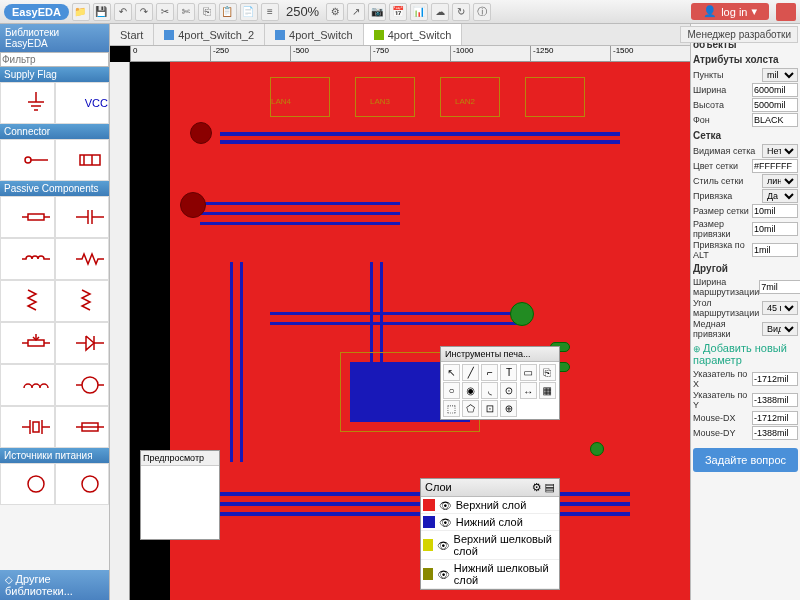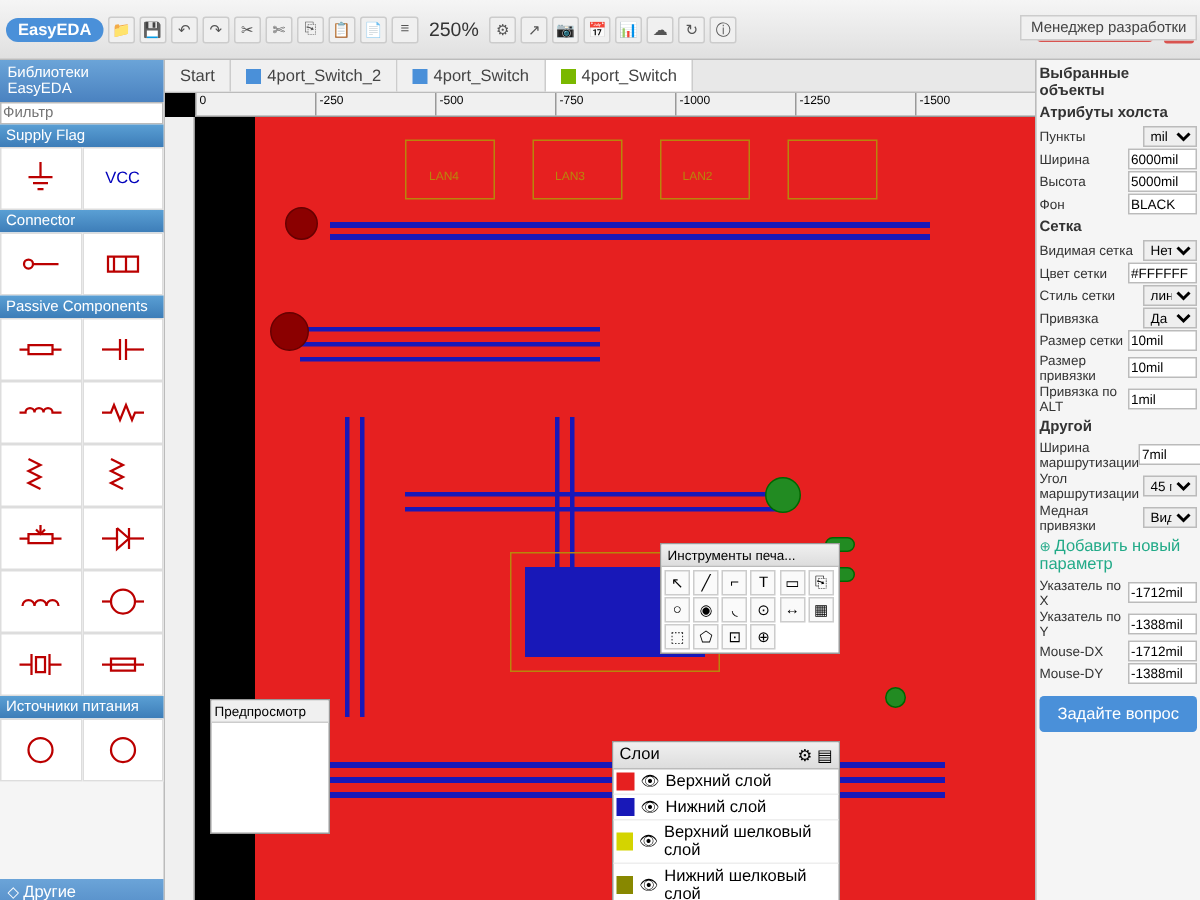--- a/index.html
+++ b/index.html
@@ -1,30 +1,30 @@
 <!DOCTYPE html>
 <html><head>
 <meta charset="utf-8">
 <style>
 *{box-sizing:border-box;margin:0;padding:0;font-family:Arial,sans-serif;font-size:11px}
 body{width:800px;height:600px;overflow:hidden;background:#e8e8e8}
-.toolbar{height:40px;background:linear-gradient(#f5f5f5,#e0e0e0);border-bottom:1px solid #bbb;display:flex;align-items:center;padding:0 4px;gap:3px}
+.toolbar{height:24px;background:linear-gradient(#f5f5f5,#e0e0e0);border-bottom:1px solid #bbb;display:flex;align-items:center;padding:0 4px;gap:3px}
 .logo{background:#4a90d9;color:#fff;padding:2px 8px;border-radius:10px;font-size:11px;font-weight:bold}
 .tbtn{width:18px;height:18px;border:1px solid #ccc;background:#f0f0f0;border-radius:2px;display:flex;align-items:center;justify-content:center;font-size:10px;color:#555}
 .zoom{font-size:13px;color:#333;padding:0 4px}
 .login{margin-left:auto;background:#d9534f;color:#fff;padding:2px 12px;border-radius:3px;font-size:11px;display:flex;align-items:center;gap:4px}
 .redbtn{width:20px;height:18px;background:#d9534f;border-radius:2px;margin-left:4px}
-.devmgr{position:absolute;top:10px;right:2px;font-size:10px;color:#444;padding:2px 6px;background:#f0f0f0;border:1px solid #ccc}
+.devmgr{position:absolute;top:26px;right:2px;font-size:10px;color:#444;padding:2px 6px;background:#f0f0f0;border:1px solid #ccc}
 .main{display:flex;height:576px}
 .sidebar{width:110px;background:#f5f5f5;border-right:1px solid #bbb;display:flex;flex-direction:column}
 .sbhdr{background:linear-gradient(#6ba4d8,#4a82c0);color:#fff;padding:3px 5px;font-size:10px}
 .inp{width:100%;font-size:10px;padding:1px;border:1px solid #bbb}
 .cat{background:linear-gradient(#5a9fd4,#3d7db8);color:#fff;font-size:10px;padding:2px 4px}
 .grid{display:grid;grid-template-columns:1fr 1fr}
-.cell{height:42px;border:1px solid #ddd;background:#fff;display:flex;align-items:center;justify-content:center;font-size:9px;color:#b00}
+.cell{height:42px;border:1px solid #ddd;background:#fff;display:flex;align-items:center;justify-content:flex-end;font-size:9px;color:#b00}
 .otherlib{background:linear-gradient(#6ba4d8,#4a82c0);color:#fff;padding:3px 5px;font-size:10px;margin-top:auto}
 .center{flex:1;display:flex;flex-direction:column}
 .tabs{height:22px;background:#e8e8e8;border-bottom:1px solid #bbb;display:flex}
 .tab{padding:3px 10px;font-size:10px;border-right:1px solid #ccc;background:#f0f0f0;display:flex;align-items:center;gap:4px;color:#444}
 .tab.active{background:#fff}
 .tabicon{width:10px;height:10px;background:#4a90d9}
 .tabicon.g{background:#7ab800}
 .canvas-wrap{flex:1;position:relative;background:#000;overflow:hidden}
 .ruler-h{position:absolute;top:0;left:20px;right:0;height:16px;background:#f0f0f0;border-bottom:1px solid #999;display:flex;font-size:8px}
 .ruler-v{position:absolute;top:16px;left:0;width:20px;bottom:0;background:#f0f0f0;border-right:1px solid #999}
@@ -35,21 +35,21 @@
 .pad{position:absolute;background:#8b0000;border:1px solid #600;border-radius:50%}
 .via{position:absolute;background:#228b22;border-radius:50%;border:1px solid #060}
 .silk{position:absolute;color:#b8860b;font-size:8px}
 .outline{position:absolute;border:1px solid #b8860b}
 .preview{position:absolute;bottom:60px;left:30px;width:80px;height:90px;background:#fff;border:1px solid #999}
 .preview-hdr{font-size:9px;padding:2px;background:#f0f0f0;border-bottom:1px solid #ccc}
 .toolpanel{position:absolute;top:300px;right:130px;width:120px;background:#fff;border:1px solid #999;font-size:9px}
 .toolpanel-hdr{background:linear-gradient(#f0f0f0,#ddd);padding:2px 4px;border-bottom:1px solid #bbb;font-size:9px}
 .toolgrid{display:grid;grid-template-columns:repeat(6,1fr);gap:1px;padding:2px}
 .tool{width:17px;height:17px;border:1px solid #ccc;background:#fafafa;display:flex;align-items:center;justify-content:center;font-size:10px}
-.layerpanel{position:absolute;bottom:10px;right:130px;width:152px;background:#fff;border:1px solid #999;font-size:9px}
+.layerpanel{position:absolute;bottom:10px;right:130px;width:140px;background:#fff;border:1px solid #999;font-size:9px}
 .layerpanel-hdr{background:linear-gradient(#f0f0f0,#ddd);padding:2px 4px;border-bottom:1px solid #bbb;display:flex;justify-content:space-between}
 .layer-row{display:flex;align-items:center;padding:2px;gap:4px;border-bottom:1px solid #eee}
 .lcolor{width:12px;height:12px}
 .eye{font-size:10px}
 .rpanel{width:110px;background:#f5f5f5;border-left:1px solid #bbb;padding:2px;overflow:auto;font-size:9px}
 .rsec{font-size:10px;color:#333;padding:2px 0;font-weight:bold}
 .rrow{display:flex;align-items:center;margin:1px 0}
 .rlbl{flex:1;font-size:9px;color:#333}
 .rval{width:46px;font-size:9px;border:1px solid #bbb;padding:1px;background:#fff}
 .rsel{width:36px;font-size:9px;border:1px solid #bbb}
@@ -243,21 +243,21 @@
           <div class="rtick">-750</div>
           <div class="rtick">-1000</div>
           <div class="rtick">-1250</div>
           <div class="rtick">-1500</div>
       </div>
       <div class="ruler-v"></div>
       <div class="pcb">
         <div class="board">
 
           <div class="outline" style="top:15px;left:100px;width:60px;height:40px"></div>
-          <div class="silk" style="top:35px;left:116px">LAN4</div>
+          <div class="silk" style="top:35px;left:101px">LAN4</div>
           <div class="outline" style="top:15px;left:185px;width:60px;height:40px"></div>
           <div class="silk" style="top:35px;left:200px">LAN3</div>
           <div class="outline" style="top:15px;left:270px;width:60px;height:40px"></div>
           <div class="silk" style="top:35px;left:285px">LAN2</div>
           <div class="outline" style="top:15px;left:355px;width:60px;height:40px"></div>
 
           <div class="trace" style="top:70px;left:50px;width:400px;height:4px"></div>
           <div class="trace" style="top:78px;left:50px;width:400px;height:4px"></div>
           <div class="trace" style="top:140px;left:30px;width:200px;height:3px"></div>
           <div class="trace" style="top:150px;left:30px;width:200px;height:3px"></div>

